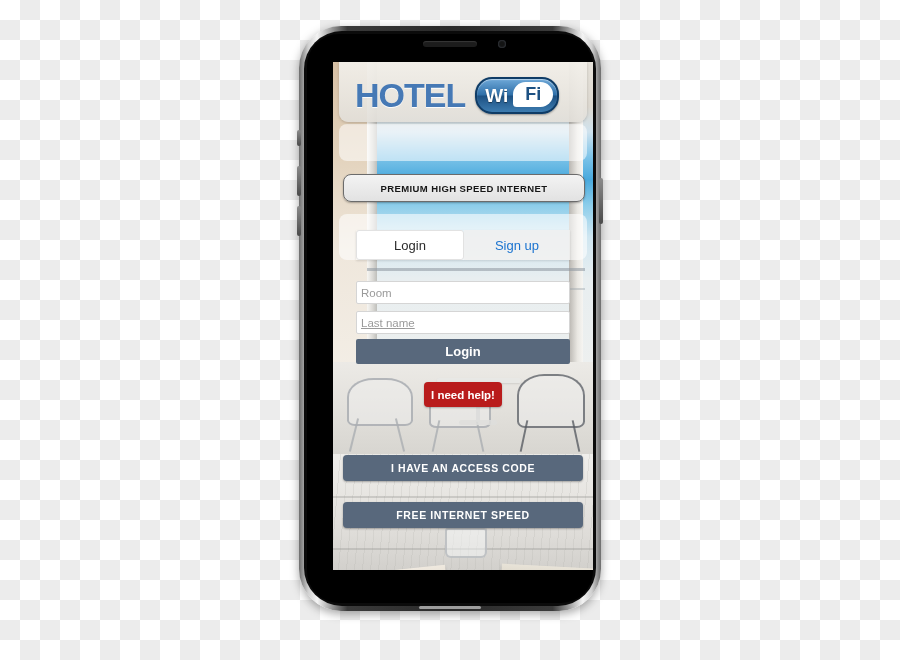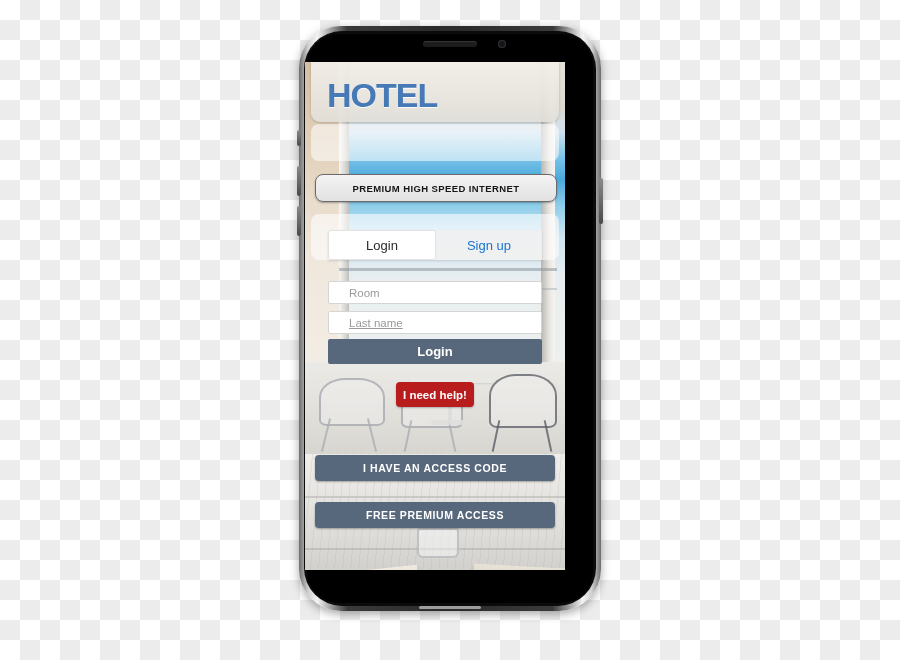--- a/index.html
+++ b/index.html
@@ -49,21 +49,21 @@
   .btn-volup{left:-2px;top:140px;width:4px;height:30px;}
   .btn-voldn{left:-2px;top:180px;width:4px;height:30px;}
   .btn-power{right:-2px;top:152px;width:4px;height:46px;}
   .home-line{
     position:absolute;left:50%;bottom:2px;transform:translateX(-50%);
     width:62px;height:3px;border-radius:2px;background:#b9b9b9;opacity:.8;
   }
 
   
   #phone-screen{
-    position:absolute;left:6px;top:36px;width:260px;height:508px;
+    position:absolute;left:34px;top:36px;width:260px;height:508px;
     overflow:hidden;background:#cfd9df;
   }
 
   
   .bg-photo{position:absolute;inset:0;}
   .bg-sky{
     position:absolute;left:0;right:0;top:0;height:318px;
     background:
       linear-gradient(180deg,#e6e2da 0%,#ded9d0 14%,#cfe2ee 22%,#7cc3e8 30%,
                       #49a9dd 37%,#8ccdea 45%,#cfe6f1 55%,#e8eef0 68%,#eef0ef 100%);
@@ -187,21 +187,21 @@
 
   .hint{
     position:absolute;left:0;right:0;top:203px;text-align:center;
     font-size:11px;color:#1f1f1f;font-weight:bold;
     text-shadow:0 1px 0 rgba(255,255,255,.85);
   }
 
   .field{
     position:absolute;left:23px;width:214px;height:23px;
     background:#ffffff;border:1px solid #d5d5d5;border-radius:2px;
-    display:flex;align-items:center;padding:0 20px;box-sizing:border-box;
+    display:flex;align-items:center;padding:0 4px;box-sizing:border-box;
     font-size:11.5px;color:#9a9a9a;cursor:text;
   }
   .field-room{top:219px;}
   .field-last{top:249px;text-decoration:underline;}
 
   .btn-login{
     position:absolute;left:23px;top:277px;width:214px;height:25px;
     background:#58687c;border-radius:2px;
     display:flex;align-items:center;justify-content:center;
     color:#ffffff;font-size:13px;font-weight:bold;cursor:pointer;
@@ -274,34 +274,40 @@
       <div class="book-c"></div>
 
     </div>
 
     <div class="panel panel-sub"></div>
     <div class="panel panel-mid"></div>
     <div class="panel panel-header"></div>
 
     <div class="brand-row">
       <span class="brand-hotel">HOTEL</span>
+      <span class="wifi-pill">
+        <span class="wifi-wi">Wi</span>
+        <span class="wifi-bubble">
+          <span class="wifi-fi">Fi</span>
+        </span>
+      </span>
     </div>
 
 
     <div class="btn-premium">PREMIUM HIGH SPEED INTERNET</div>
 
     <div class="tabs">
       <div class="tab tab-active">Login</div>
       <div class="tab tab-inactive">Sign up</div>
     </div>
 
 
     <div class="field field-room">Room</div>
     <div class="field field-last">Last name</div>
 
     <div class="btn-login">Login</div>
     <div class="btn-help">I need help!</div>
 
     <div class="btn-wide btn-access">I HAVE AN ACCESS CODE</div>
-    <div class="btn-wide btn-free">FREE PREMIUM ACCESS</div>
+    <div class="btn-wide btn-free">FREE INTERNET SPEED</div>
 
   </div>
 </div>
 
 </body></html>

